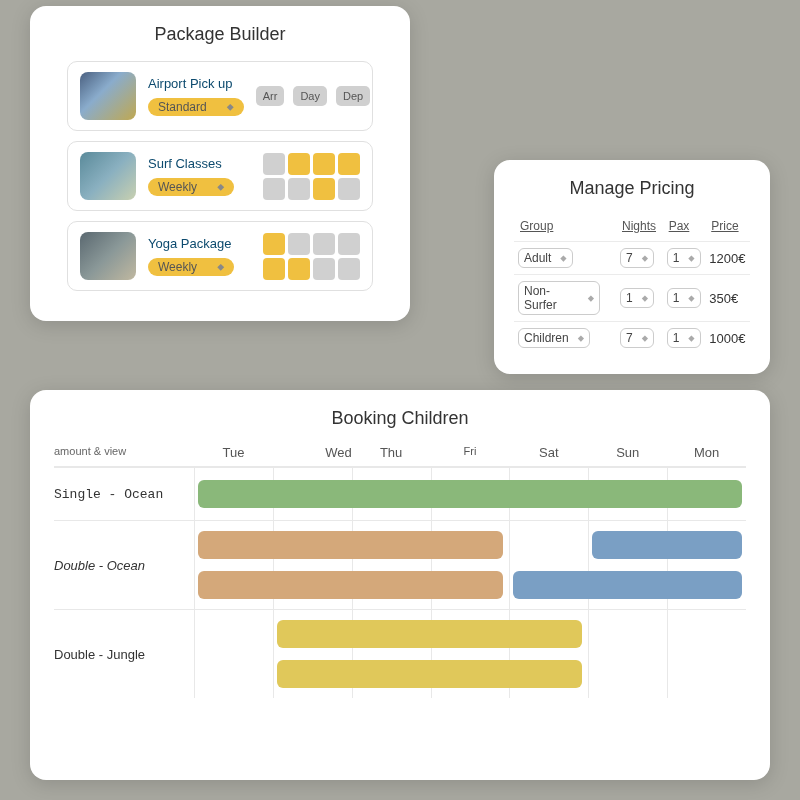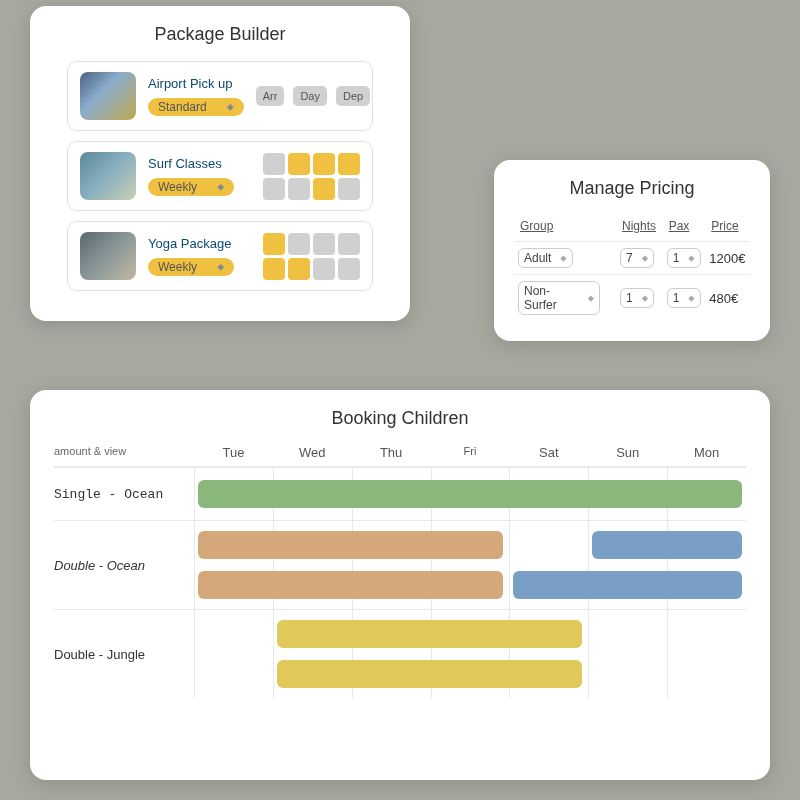--- a/index.html
+++ b/index.html
@@ -291,35 +291,57 @@
             <span>1</span>
             <span class="select-arrow">⬥</span>
           </div>
         </td>
         <td>
           <div class="pricing-select-group">
             <span>1</span>
             <span class="select-arrow">⬥</span>
           </div>
         </td>
-        <td>480€</td>
+        <td>350€</td>
+      </tr>
+      <tr>
+        <td>
+          <div class="pricing-select-group">
+            <span>Children</span>
+            <span class="select-arrow">⬥</span>
+          </div>
+        </td>
+        <td></td>
+        <td>
+          <div class="pricing-select-group">
+            <span>7</span>
+            <span class="select-arrow">⬥</span>
+          </div>
+        </td>
+        <td>
+          <div class="pricing-select-group">
+            <span>1</span>
+            <span class="select-arrow">⬥</span>
+          </div>
+        </td>
+        <td>1000€</td>
       </tr>
     </tbody>
   </table>
 </div>
 
 <div class="card booking-calendar" style="bottom:20px; left:30px; right:30px; top:390px;">
   <div class="card-title">Booking Children</div>
 
   <div style="margin-top: 10px;">
 
     <div style="display:grid; grid-template-columns: 140px repeat(7, 1fr); border-bottom: 1px solid #e8e8e8; padding-bottom: 6px; margin-bottom: 0;">
       <div style="font-size:11px; color:#666;">amount &amp; view</div>
       <div style="text-align:center; font-size:13px; color:#555;">Tue</div>
-      <div style="text-align:center; font-size:13px; color:#555;">Wed</div>
+      <div style="text-align:right; font-size:13px; color:#555;">Wed</div>
       <div style="text-align:center; font-size:13px; color:#555;">Thu</div>
       <div style="text-align:center; font-size:11px; color:#555;">Fri</div>
       <div style="text-align:center; font-size:13px; color:#555;">Sat</div>
       <div style="text-align:center; font-size:13px; color:#555;">Sun</div>
       <div style="text-align:center; font-size:13px; color:#555;">Mon</div>
     </div>
 
     <div style="display:grid; grid-template-columns: 140px repeat(7, 1fr); border-top: 1px solid #e8e8e8; min-height: 52px; align-items: center;">
       <div style="font-size:13px; color:#333; padding:8px 0;font-family:Liberation Mono, monospace;">Single - Ocean</div>
 

